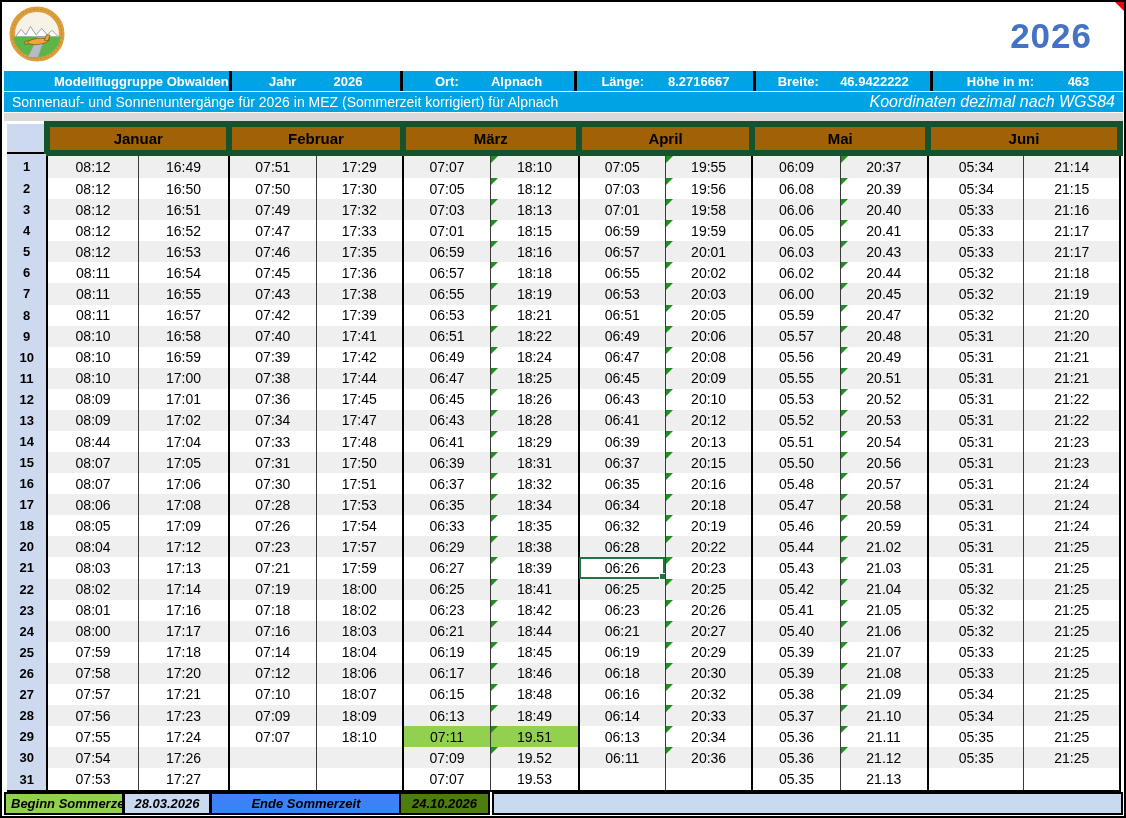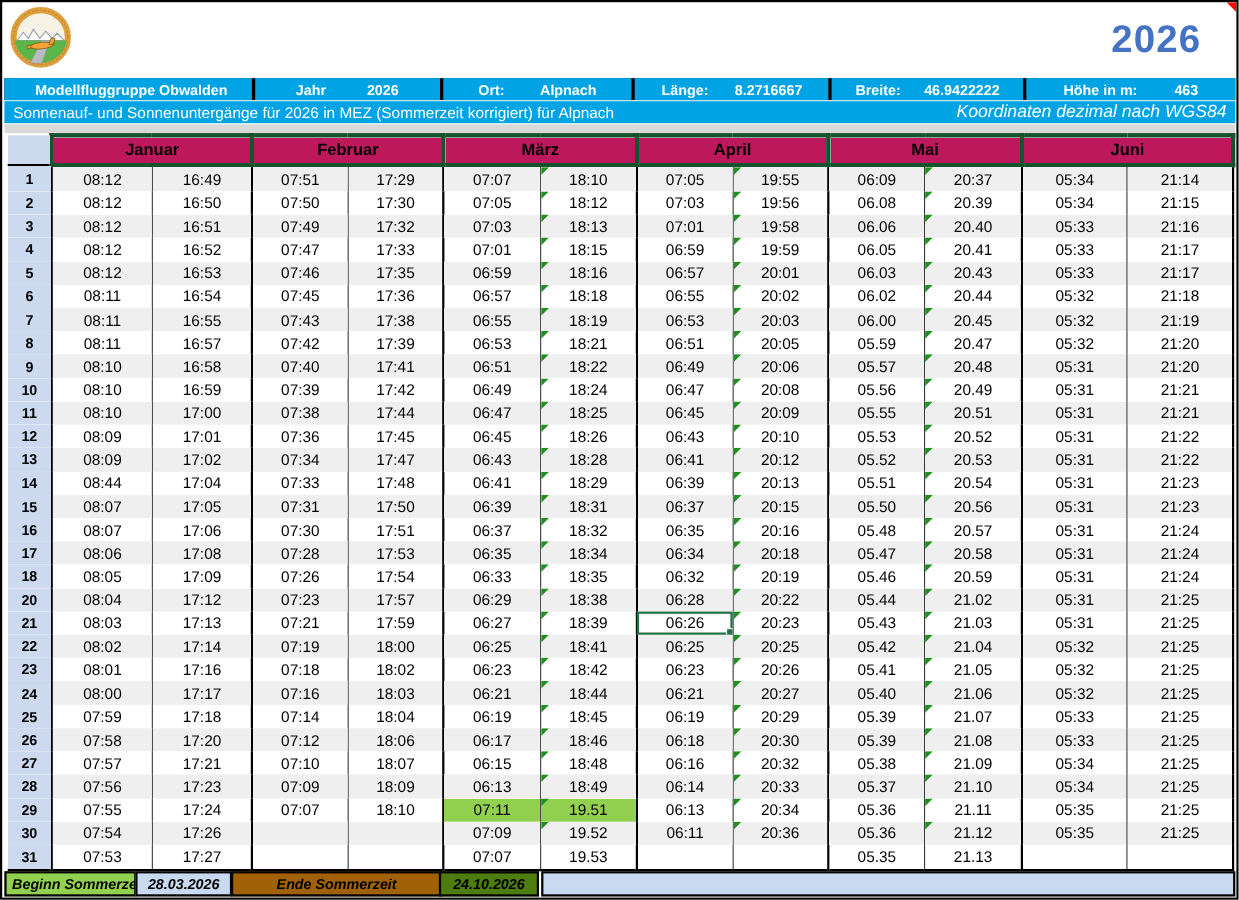--- a/index.html
+++ b/index.html
@@ -21,21 +21,21 @@
   
   .hdr {
     position:absolute; left:2px; top:69px; width:1119px; height:20px;
     background:#000; display:flex; gap:3px;
   }
   .hseg {
     background:#00A4E4; color:#fff; font-weight:bold; font-size:13px;
     display:flex; align-items:center; justify-content:space-evenly;
     overflow:hidden; white-space:nowrap;
   }
-  .hseg.first { justify-content:center; padding-left:6px; }
+  .hseg.first { justify-content:flex-end; padding-left:6px; }
   .s1{width:219px}.s2{width:168px}.s3{width:172px}.s4{width:176px}.s5{width:174px}.s6{width:190px}
   
   .sub {
     position:absolute; left:2px; top:90px; width:1119px; height:20px;
     background:#00A4E4; color:#fff; display:flex; align-items:center;
     justify-content:space-between; padding:0 8px; box-sizing:border-box;
     font-size:14px; white-space:nowrap;
   }
   .sub .right { font-style:italic; font-size:16px; }
   .gstrip { position:absolute; left:2px; top:111px; width:1119px; height:8px; background:#D9D9D9; }
@@ -43,22 +43,22 @@
   table#sun-table {
     position:absolute; left:5px; top:119px; width:1116px; height:671px;
     border-collapse:collapse; table-layout:fixed;
   }
   #sun-table th, #sun-table td {
     padding:0; margin:0; text-align:center; vertical-align:middle;
     white-space:nowrap; overflow:hidden; font-size:14px; color:#000;
     position:relative;
   }
   #sun-table thead th {
-    height:23px; font-size:15px; font-weight:bold; background:#be185d;
-    border:4px solid #14532d;
+    height:23px; font-size:15px; font-weight:bold; background:#a16207;
+    border:6px solid #14532d;
   }
   #sun-table thead th.corner { background:#CCD9EE; border:none; border-bottom:2px solid #000; }
   #sun-table th.rownum {
     background:#CCD9EE; font-weight:bold; font-size:13px;
     border-right:1px solid #8FA8C8;
   }
   #sun-table td.c0 { border-left:2px solid #000; border-right:1px solid #3a3a3a; }
   #sun-table td.c1 { border-right:2px solid #000; }
   #sun-table tbody { border-bottom:2px solid #000; }
   #sun-table tbody tr:nth-child(odd) td { background:#EFEFEF; }
@@ -73,21 +73,21 @@
     background:#217346; border:1px solid #fff; z-index:4;
   }
   
   .f-cell {
     position:absolute; top:790px; height:23px; box-sizing:border-box;
     border:2px solid #000; display:flex; align-items:center; justify-content:center;
     font-size:13px; font-weight:bold; font-style:italic; color:#000; white-space:nowrap;
   }
   .f-begin { left:2px; width:120px; background:#92D050; justify-content:flex-start; padding-left:5px; }
   .f-date1 { left:121px; width:88px; background:#C9D9F0; }
-  .f-end   { left:208px; width:192px; background:#a16207; }
+  .f-end   { left:208px; width:192px; background:#3b82f6; }
   .f-date2 { left:397px; width:91px;  background:#4d7c0f; }
   .f-bar   { left:490px; width:631px; background:#C9D9F0; }
 </style>
 </head>
 <body>
 
 <div id="page">
 
   <svg class="logo" viewBox="0 0 60 60">
     <circle cx="30" cy="30" r="26.5" fill="#F7F2E6" stroke="#DD9F3E" stroke-width="6"></circle>

